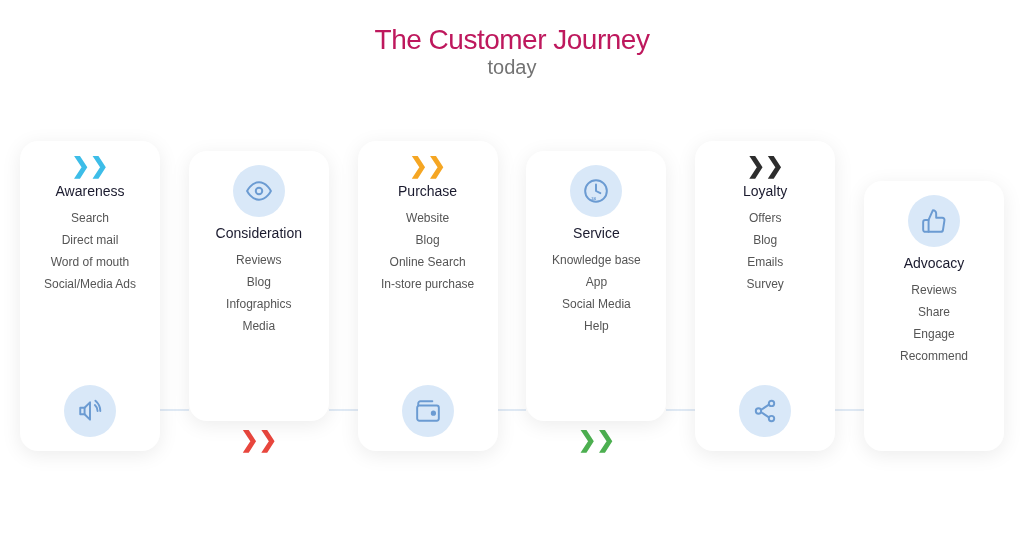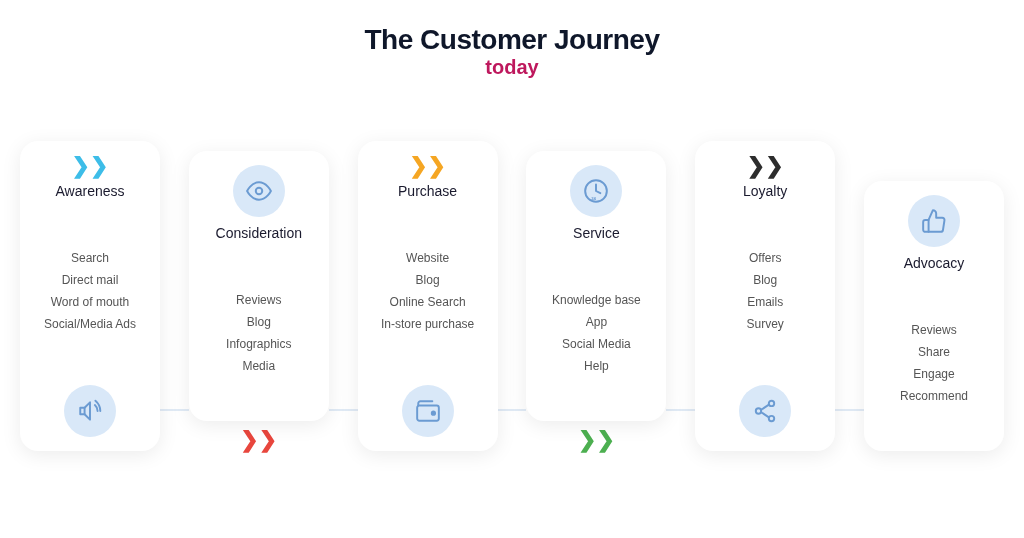--- a/index.html
+++ b/index.html
@@ -14,28 +14,28 @@
       align-items: center;
       justify-content: flex-start;
       padding: 24px 20px 10px;
     }
     .header {
       text-align: center;
       margin-bottom: 22px;
     }
     .header h1 {
       font-size: 28px;
-      font-weight: 700;
-      color: #0f172a;
+      font-weight: 400;
+      color: #be185d;
       letter-spacing: -0.5px;
     }
     .header h2 {
       font-size: 20px;
-      font-weight: 700;
-      color: #be185d;
+      font-weight: 400;
+      color: #737373;
     }
     .journey-row {
       display: flex;
       flex-direction: row;
       align-items: flex-end;
       gap: 0;
       width: 100%;
       justify-content: center;
       position: relative;
     }
@@ -79,21 +79,20 @@
       text-align: center;
     }
     .card-items {
       list-style: none;
       text-align: center;
       flex: 1;
       display: flex;
       flex-direction: column;
       gap: 4px;
       width: 100%;
-      margin-top: 40px;
     }
     .card-items li {
       font-size: 12px;
       color: #555;
       line-height: 1.5;
     }
     .icon-circle {
       width: 52px;
       height: 52px;
       border-radius: 50%;

